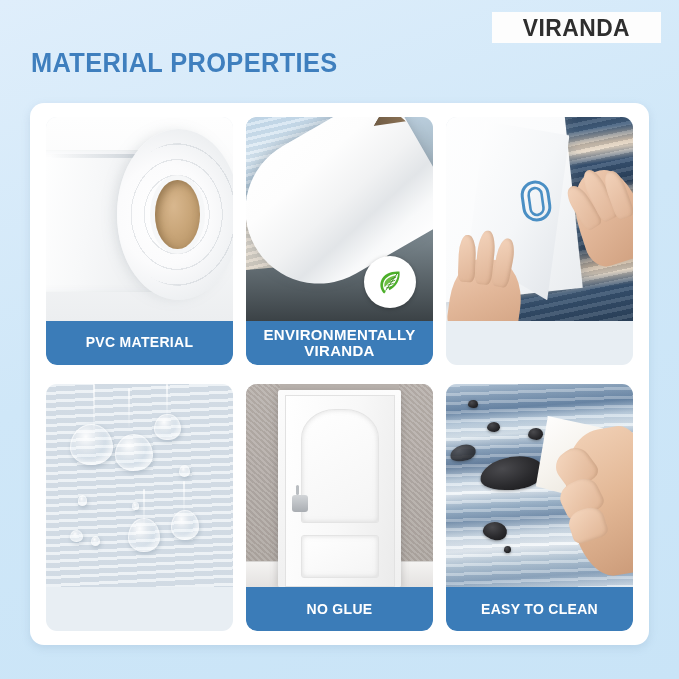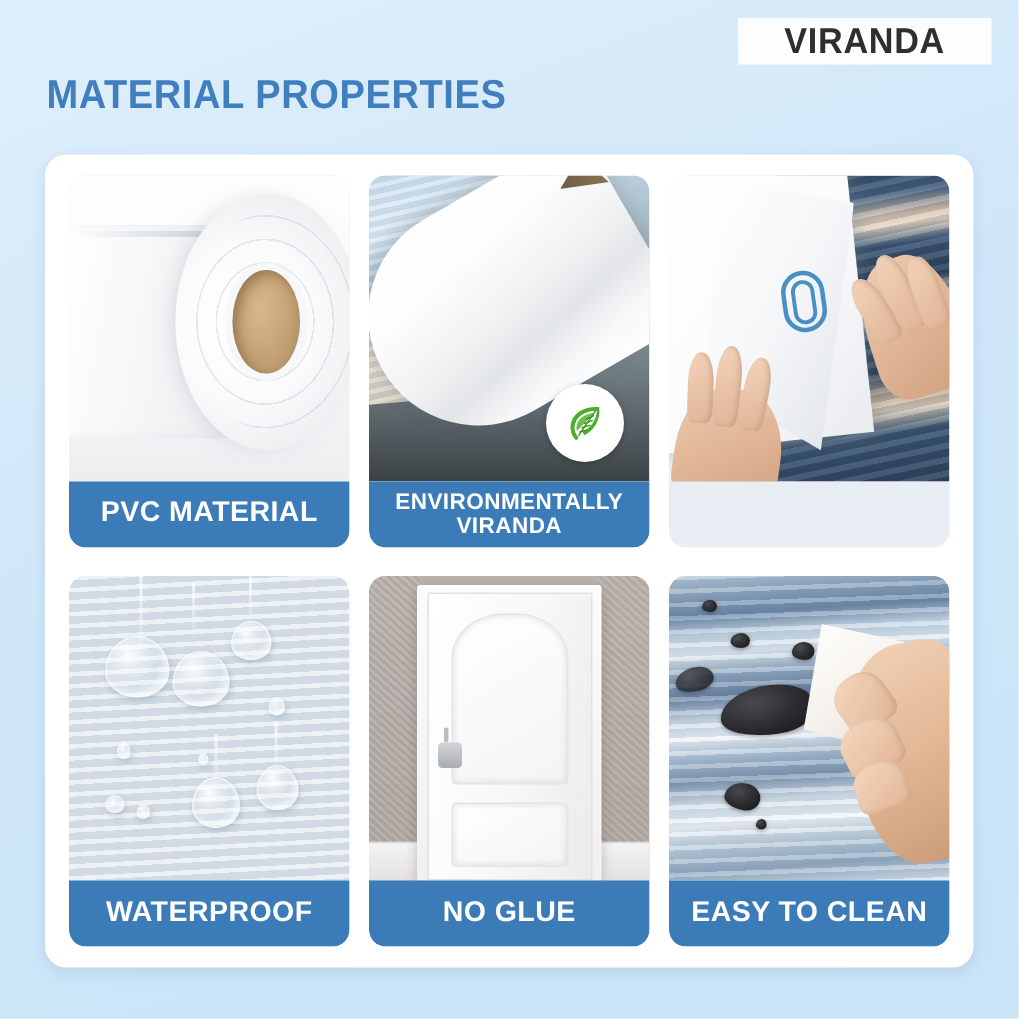--- a/index.html
+++ b/index.html
@@ -102,21 +102,21 @@
   .card-label {
     position: absolute;
     left: 0; right: 0; bottom: 0;
     height: 44px;
     background: #3b7cb8;
     color: #ffffff;
     display: flex;
     align-items: center;
     justify-content: center;
     text-align: center;
-    font-size: 19px;
+    font-size: 14px;
     font-weight: bold;
     letter-spacing: 0.3px;
     line-height: 1.06;
     border-bottom-left-radius: 11px;
     border-bottom-right-radius: 11px;
     padding: 0 4px;
   }
   .card-label.two-line { font-size: 15px; justify-content: center; }
 
   
@@ -549,21 +549,20 @@
         <div class="drop" style="left:37%; top:25%;  width:20%; height:18%;"></div>
         <div class="drop" style="left:58%; top:15%;  width:14%; height:13%;"></div>
         <div class="drop" style="left:44%; top:66%;  width:17%; height:17%;"></div>
         <div class="drop" style="left:67%; top:62%;  width:15%; height:15%;"></div>
         <div class="drop" style="left:13%; top:72%;  width:7%;  height:6%;"></div>
         <div class="drop" style="left:24%; top:75%;  width:5%;  height:5%;"></div>
         <div class="drop" style="left:17%; top:55%;  width:5%;  height:5%;"></div>
         <div class="drop" style="left:46%; top:58%;  width:4%;  height:4%;"></div>
         <div class="drop" style="left:71%; top:40%;  width:6%;  height:6%;"></div>
       </div>
-      <div class="card-label">WATERPROOF</div>
     </div>
 
     <div class="card">
       <div class="card-image">
         <div class="ng-bg"></div>
         <div class="ng-wall ng-wall-l"></div>
         <div class="ng-wall ng-wall-r"></div>
         <div class="ng-skirting ng-skirt-l"></div>
         <div class="ng-skirting ng-skirt-r"></div>
         <div class="ng-frame">

